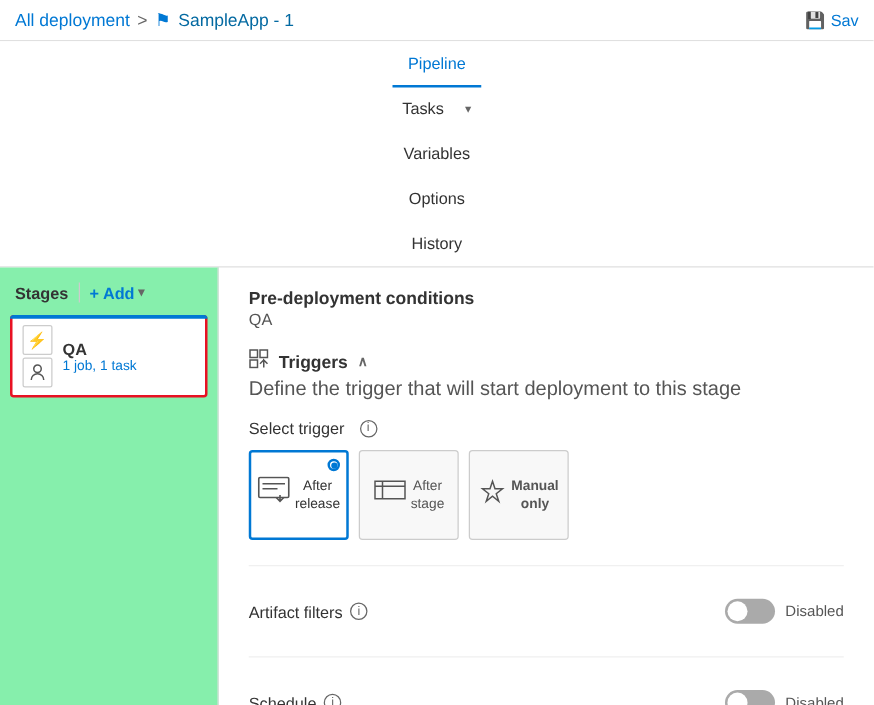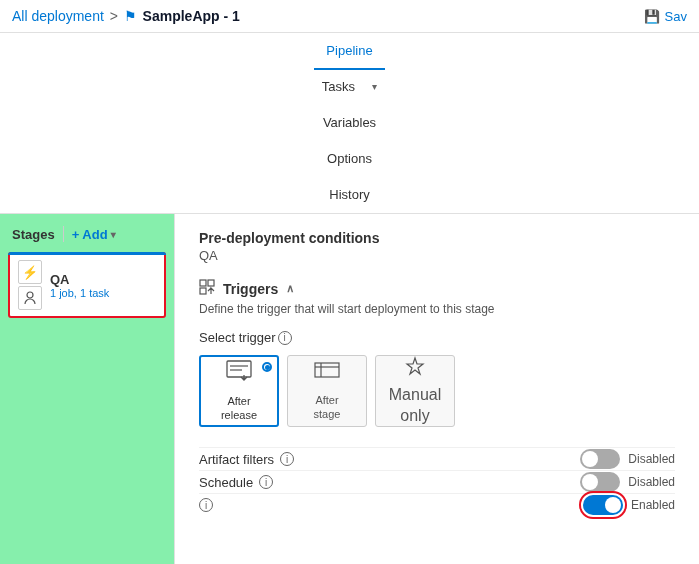--- a/index.html
+++ b/index.html
@@ -33,22 +33,22 @@
       cursor: pointer;
     }
     .breadcrumb-sep {
       color: #666;
     }
     .breadcrumb-icon {
       color: #0078d4;
       font-size: 14px;
     }
     .breadcrumb-title {
-      font-weight: 700;
-      color: #0f172a;
+      font-weight: 400;
+      color: #0369a1;
     }
     .save-btn {
       display: flex;
       align-items: center;
       gap: 4px;
       color: #0078d4;
       cursor: pointer;
       font-size: 13px;
     }
 
@@ -204,30 +204,30 @@
     }
     .section-icon {
       font-size: 15px;
     }
     .collapse-icon {
       font-size: 11px;
       color: #666;
       cursor: pointer;
     }
     .section-desc {
-      font-size: 12px;
+      font-size: 16px;
       color: #555;
       margin-bottom: 14px;
     }
 
     
     .trigger-label {
       display: flex;
       align-items: center;
-      gap: 2px;
+      gap: 12px;
       font-size: 13px;
       margin-bottom: 10px;
       font-weight: 500;
     }
     .info-icon {
       display: inline-flex;
       width: 14px;
       height: 14px;
       border-radius: 50%;
       border: 1px solid #666;
@@ -243,21 +243,21 @@
       gap: 8px;
       margin-bottom: 20px;
     }
     .trigger-option-inner {
       position: relative;
       width: 80px;
       height: 72px;
       border: 1px solid #ccc;
       border-radius: 3px;
       display: flex;
-      flex-direction: column;
+      flex-direction: row;
       align-items: center;
       justify-content: center;
       gap: 4px;
       cursor: pointer;
       background: #f8f8f8;
       font-size: 11px;
       color: #555;
       text-align: center;
       line-height: 1.3;
     }
@@ -284,21 +284,21 @@
       height: 5px;
       border-radius: 50%;
       background: #0078d4;
     }
 
     
     .toggle-row {
       display: flex;
       align-items: center;
       justify-content: space-between;
-      padding: 1px 0;
+      padding: 26px 0;
       border-top: 1px solid #f0f0f0;
     }
     .toggle-row-label {
       display: flex;
       align-items: center;
       gap: 6px;
       font-size: 13px;
     }
     .toggle-right {
       display: flex;
@@ -454,21 +454,21 @@
         </span>
         <span style="font-size:11px;color:#555;line-height:1.3;">After<br>stage</span>
       </div>
 
       <div class="trigger-option-inner">
         <span>
           <svg width="22" height="22" viewBox="0 0 22 22" fill="none" xmlns="http://www.w3.org/2000/svg">
             <path d="M11 2 L13 8 L19 8 L14 12 L16 18 L11 14 L6 18 L8 12 L3 8 L9 8 Z" stroke="#555" stroke-width="1.2" fill="none"></path>
           </svg>
         </span>
-        <span style="font-size:16px;color:#555;line-height:1.3;">Manual<br>only</span>
+        <span style="font-size:11px;color:#555;line-height:1.3;font-weight:bold;">Manual<br>only</span>
       </div>
 
     </div>
 
     <div class="toggle-row">
       <div class="toggle-row-label">
         <span>Artifact filters</span>
         <span class="info-icon">i</span>
       </div>
       <div class="toggle-right">

